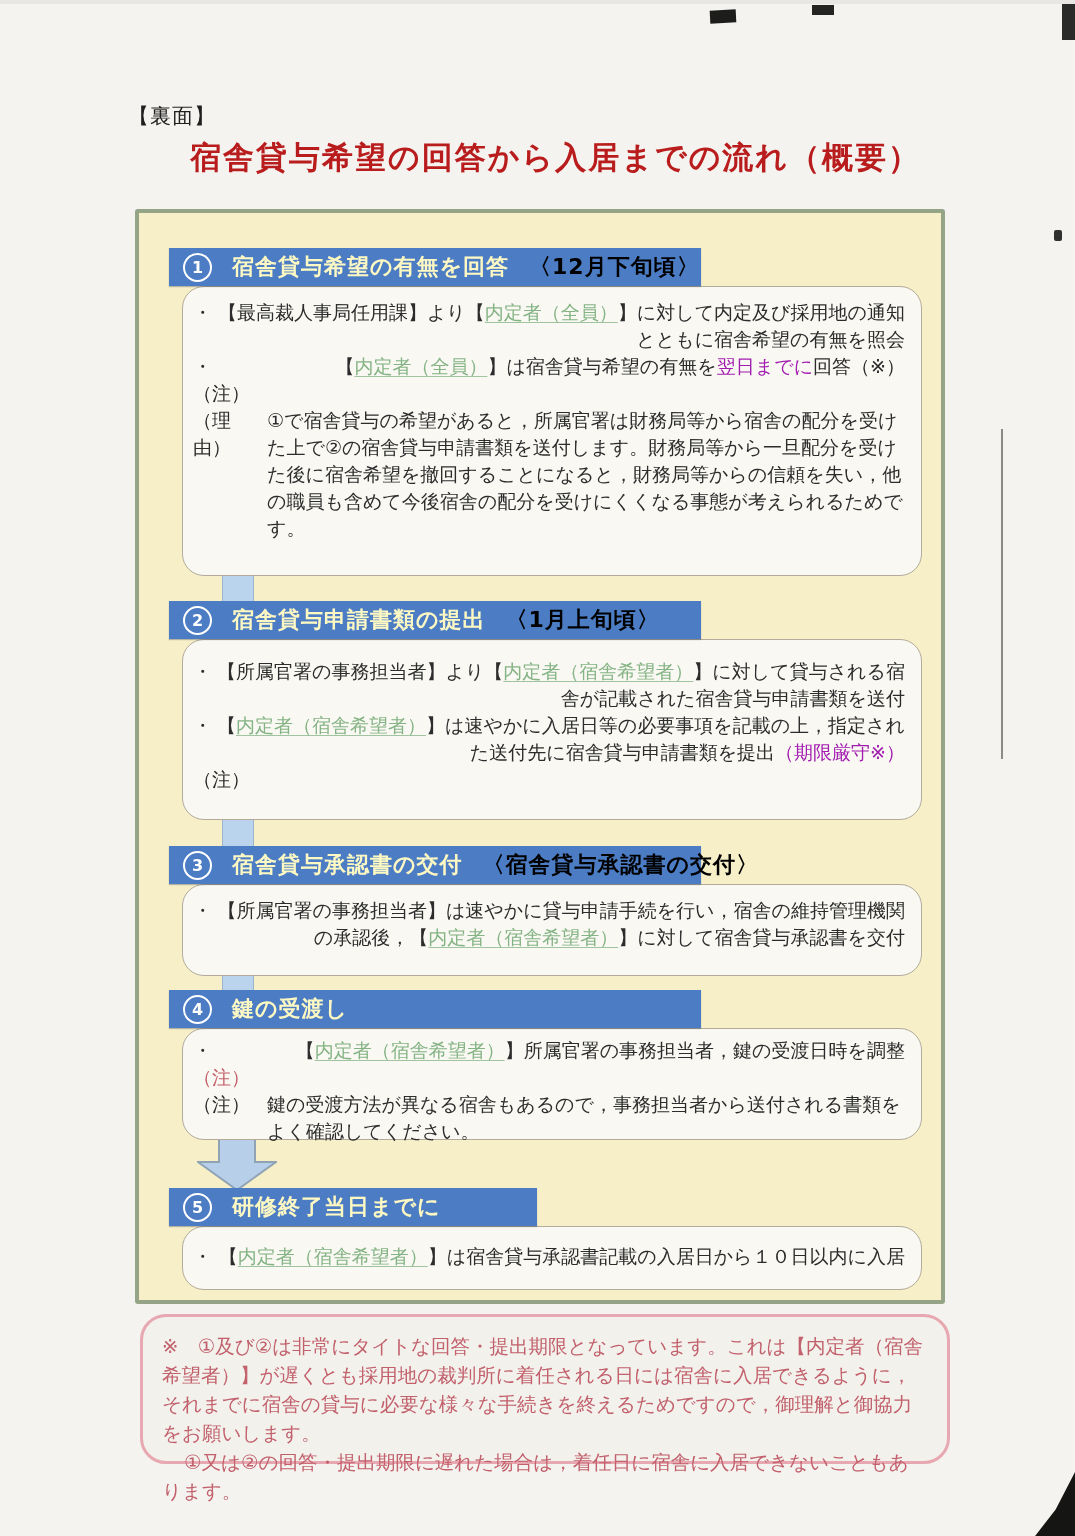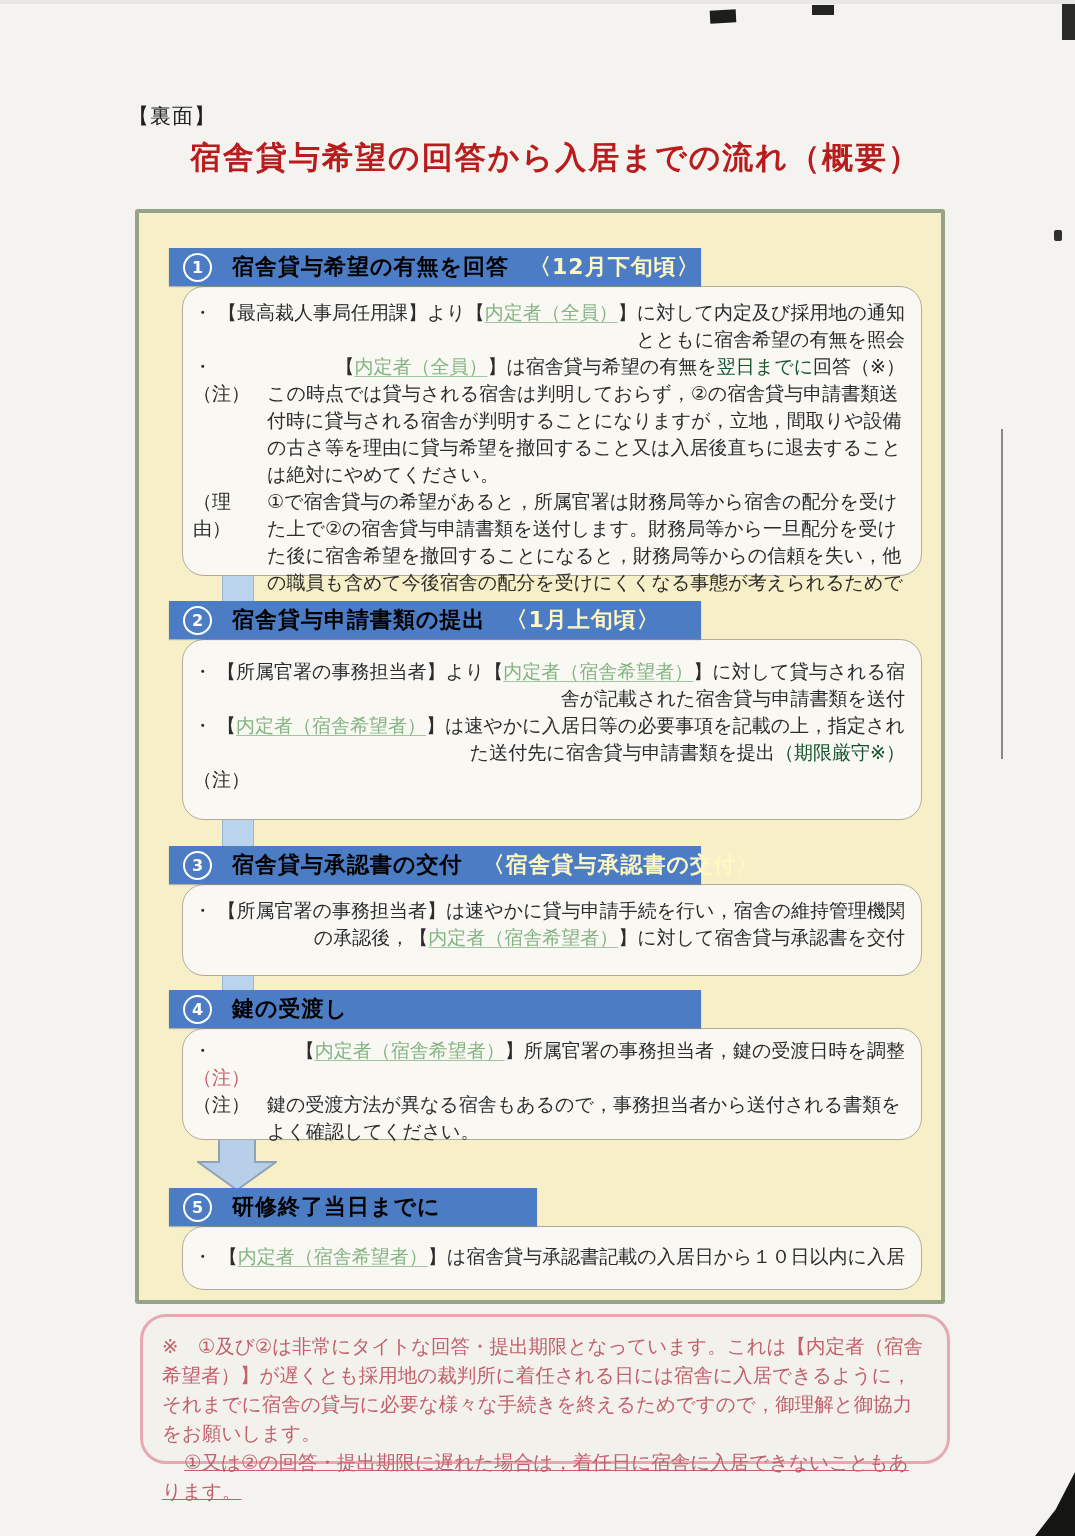--- a/index.html
+++ b/index.html
@@ -19,47 +19,47 @@
   }
   .sec-header{
     position:absolute;left:30px;width:532px;height:38px;background:#4b7cc4;
     display:flex;align-items:center;gap:20px;padding-left:14px;box-sizing:border-box;z-index:3;
     box-shadow:0 1px 1px rgba(60,70,90,.35);
   }
   .num{
     width:25px;height:25px;border:2px solid #fff;border-radius:50%;
     color:#fff;font-size:16px;font-weight:bold;display:inline-flex;align-items:center;justify-content:center;flex:0 0 auto;
   }
-  .sec-title{color:#000000;font-size:22px;font-weight:bold;letter-spacing:1px;white-space:nowrap;}
-  .sec-date{color:#fef9c3;font-size:22px;font-weight:bold;letter-spacing:1px;white-space:nowrap;}
+  .sec-title{color:#fef9c3;font-size:22px;font-weight:bold;letter-spacing:1px;white-space:nowrap;}
+  .sec-date{color:#000000;font-size:22px;font-weight:bold;letter-spacing:1px;white-space:nowrap;}
   .white-box{
     position:absolute;left:43px;width:740px;background:#f9f8f3;
     border:1.5px solid #b3ab9b;border-radius:22px;box-sizing:border-box;z-index:2;
     padding:12px 16px 0 10px;
   }
   .bullet{display:flex;font-size:19px;line-height:27px;color:#2c2c2c;}
   .marker{flex:0 0 17px;}
   .bt{flex:1;text-align:right;}
   .note{display:flex;font-size:19px;line-height:27px;color:#2c2c2c;}
   .nlabel{flex:0 0 74px;}
   .ntext{flex:1;}
   .green{color:#84b384;text-decoration:underline;text-decoration-color:#9fc49f;text-underline-offset:3px;}
-  .red{color:#14532d;}
+  .red{color:#a21caf;}
   .note-red .nlabel,.note-red .ntext{color:#c4606a;}
   .connector{
     position:absolute;left:83px;width:32px;background:#b9d4ec;border:1px solid #9db4cf;box-sizing:border-box;z-index:1;
   }
   .flow-arrow{position:absolute;left:58px;z-index:1;}
   .footer-box{
     position:absolute;left:140px;top:1310px;width:810px;height:150px;
     background:#f2f1ec;border:3px solid #e8a8b1;border-radius:26px;box-sizing:border-box;
     padding:15px 19px 0 19px;color:#c2606c;font-size:19.5px;line-height:29px;
   }
   .footer-box p{margin:0;}
-  .footer-p2{text-indent:22px;text-decoration:underline;}
+  .footer-p2{text-indent:22px;}
   .artifact{position:absolute;z-index:5;}
 </style>
 </head>
 <body>
 
 <div class="page">
 
   <div class="corner-label">【裏面】</div>
   <div class="doc-title">宿舎貸与希望の回答から入居までの流れ（概要）</div>
 
@@ -74,21 +74,20 @@
       <div class="bullet">
         <span class="marker">・</span>
         <span class="bt"><span>【最高裁人事局任用課】より【</span><span class="green">内定者（全員）</span><span>】に対して内定及び採用地の通知とともに宿舎希望の有無を照会</span><span class="red"></span><span></span></span>
       </div>
       <div class="bullet">
         <span class="marker">・</span>
         <span class="bt"><span>【</span><span class="green">内定者（全員）</span><span>】は宿舎貸与希望の有無を</span><span class="red">翌日までに</span><span>回答（※）</span></span>
       </div>
       <div class="note">
         <span class="nlabel">（注）</span>
-        <span class="ntext">この時点では貸与される宿舎は判明しておらず，②の宿舎貸与申請書類送付時に貸与される宿舎が判明することになりますが，立地，間取りや設備の古さ等を理由に貸与希望を撤回すること又は入居後直ちに退去することは絶対にやめてください。</span>
       </div>
       <div class="note">
         <span class="nlabel">（理由）</span>
         <span class="ntext">①で宿舎貸与の希望があると，所属官署は財務局等から宿舎の配分を受けた上で②の宿舎貸与申請書類を送付します。財務局等から一旦配分を受けた後に宿舎希望を撤回することになると，財務局等からの信頼を失い，他の職員も含めて今後宿舎の配分を受けにくくなる事態が考えられるためです。</span>
       </div>
     </div>
 
     <div class="connector" style="top:358px;height:34px;"></div>
 
     <div class="sec-header" style="top:388px;">

